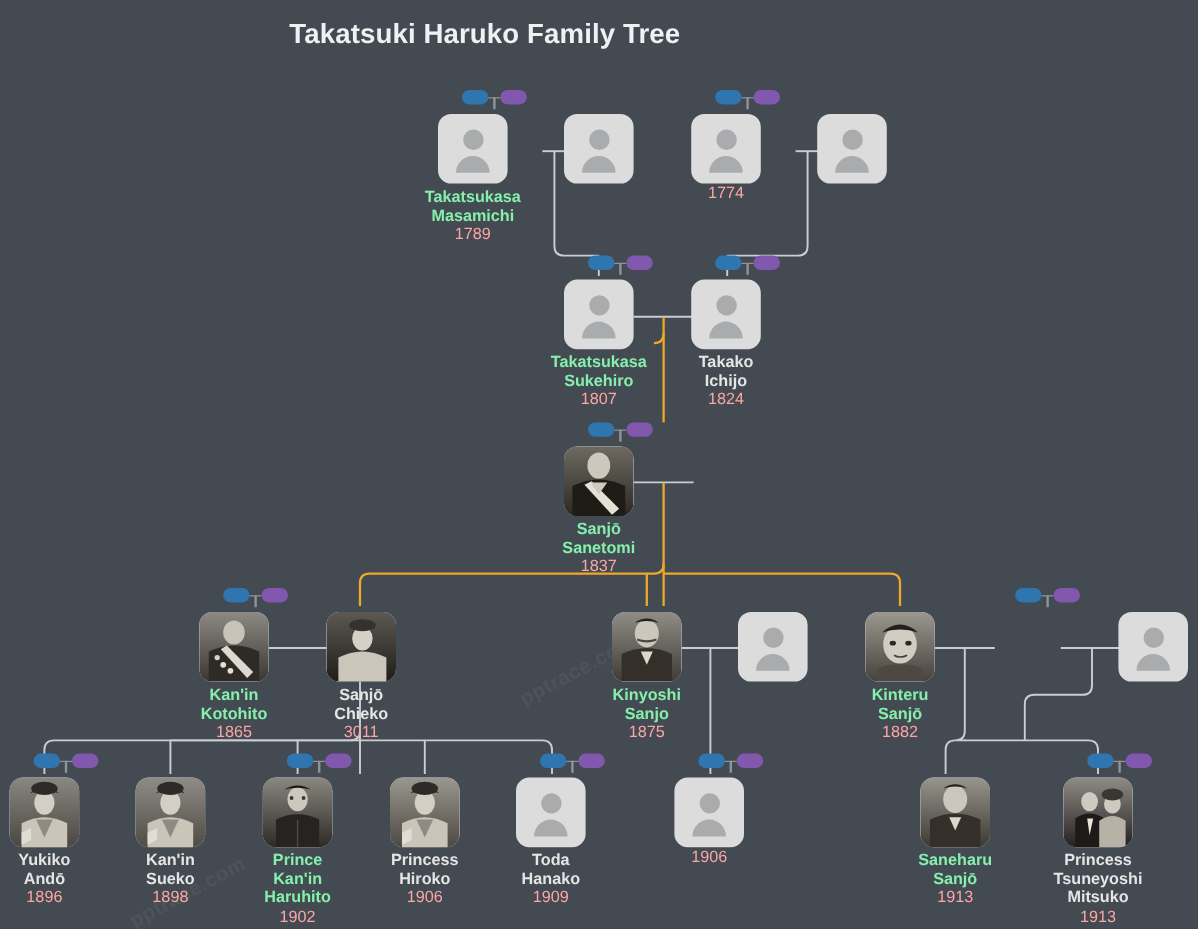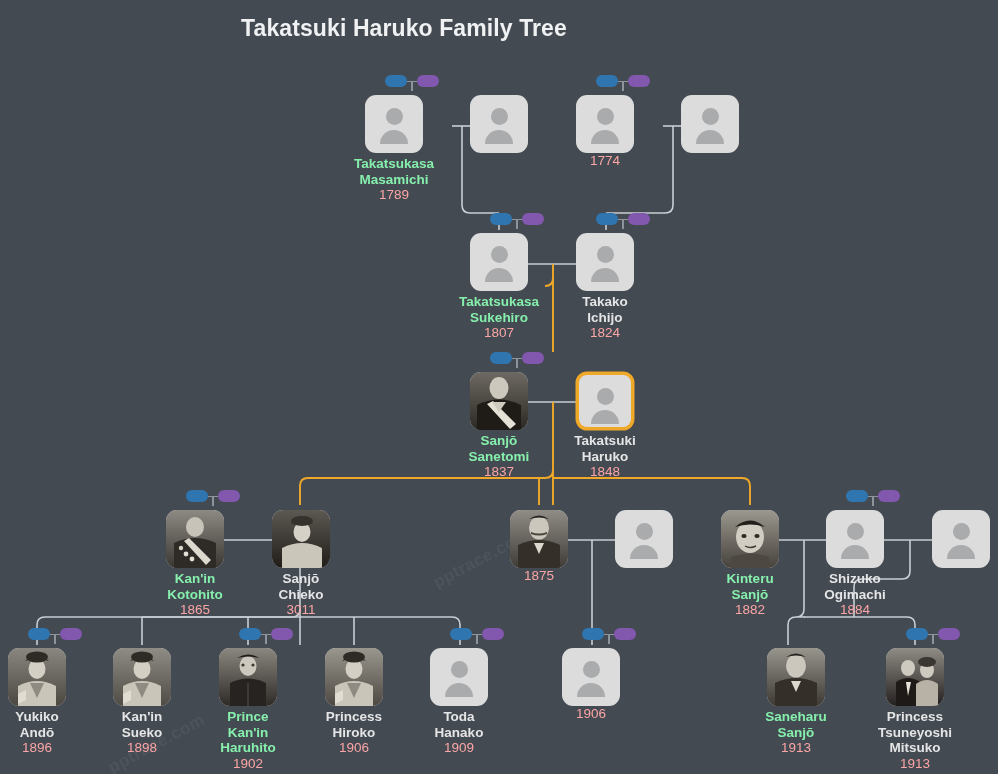--- a/index.html
+++ b/index.html
@@ -307,29 +307,20 @@
             <ellipse cx="29" cy="16" rx="9.5" ry="11" fill="#cdc8bd"></ellipse>
             <path d="M7 58 L7 33 Q29 22 51 33 L51 58 Z" fill="#1f1c18"></path>
             <path d="M17 32 L40 57 L46 52 L23 29 Z" fill="#e6e1d6"></path>
             <path d="M22 30 L29 40 L36 30 Z" fill="#cfcabf"></path>
           </svg>
         </div>
         <div class="name male">Sanjō
 Sanetomi</div>
         <div class="year">1837</div>
       </div>
-      <div class="node" style="left: 540px; top: 372px;">
-        <div class="card focus">
-          <span class="avatar-head"></span>
-          <span class="avatar-body"></span>
-        </div>
-        <div class="name female">Takatsuki
-Haruko</div>
-        <div class="year">1848</div>
-      </div>
       <div class="badges" style="left: 186px; top: 490px;">
         <span class="pill blue"></span>
         <span class="bar"></span>
         <span class="stem"></span>
         <span class="pill purple"></span>
       </div>
       <div class="node" style="left: 130px; top: 510px;">
         <div class="card">
           <svg class="photo" viewBox="0 0 58 58" preserveAspectRatio="none">
             <defs>
@@ -381,20 +372,22 @@
               </linearGradient>
             </defs>
             <rect width="58" height="58" fill="url(#g_man-suit)"></rect>
             <ellipse cx="29" cy="18" rx="10" ry="11.5" fill="#ccc7bc"></ellipse>
             <path d="M8 58 L8 35 Q29 25 50 35 L50 58 Z" fill="#343029"></path>
             <path d="M24 33 L29 44 L34 33 Z" fill="#ddd8cd"></path>
             <path d="M21 22 Q29 25 37 22 L37 24 Q29 27 21 24 Z" fill="#4a463f"></path>
             <path d="M19 9 Q29 2 39 9 Q29 6 19 9 Z" fill="#25221e"></path>
           </svg>
         </div>
+        <div class="name male">Kinyoshi
+Sanjo</div>
         <div class="year">1875</div>
       </div>
       <div class="node" style="left: 579px; top: 510px;">
         <div class="card">
           <span class="avatar-head"></span>
           <span class="avatar-body"></span>
         </div>
       </div>
       <div class="node" style="left: 685px; top: 510px;">
         <div class="card">
@@ -417,29 +410,20 @@
         <div class="name male">Kinteru
 Sanjō</div>
         <div class="year">1882</div>
       </div>
       <div class="badges" style="left: 846px; top: 490px;">
         <span class="pill blue"></span>
         <span class="bar"></span>
         <span class="stem"></span>
         <span class="pill purple"></span>
       </div>
-      <div class="node" style="left: 790px; top: 510px;">
-        <div class="card">
-          <span class="avatar-head"></span>
-          <span class="avatar-body"></span>
-        </div>
-        <div class="name female">Shizuko
-Ogimachi</div>
-        <div class="year">1884</div>
-      </div>
       <div class="node" style="left: 896px; top: 510px;">
         <div class="card">
           <span class="avatar-head"></span>
           <span class="avatar-body"></span>
         </div>
       </div>
       <div class="badges" style="left: 28px; top: 628px;">
         <span class="pill blue"></span>
         <span class="bar"></span>
         <span class="stem"></span>

